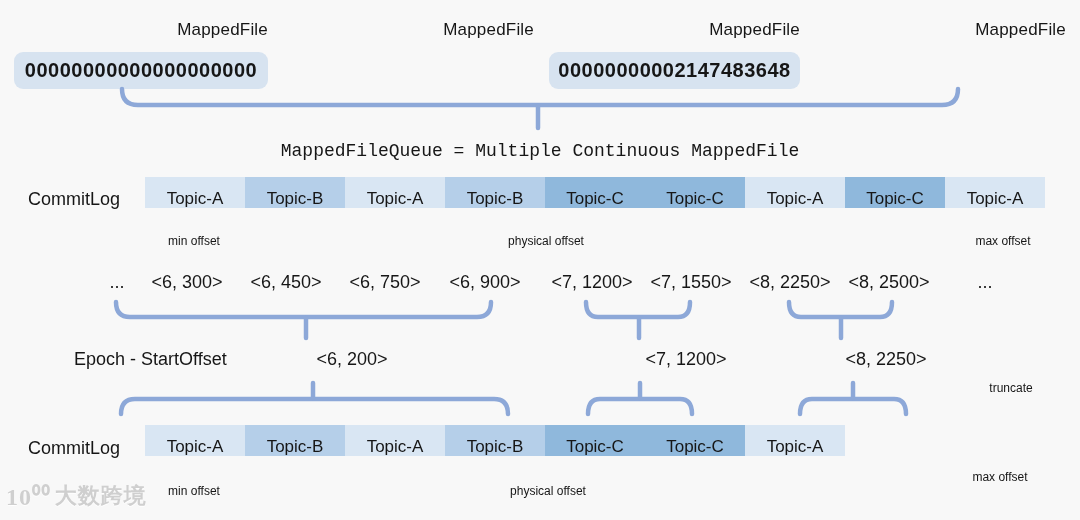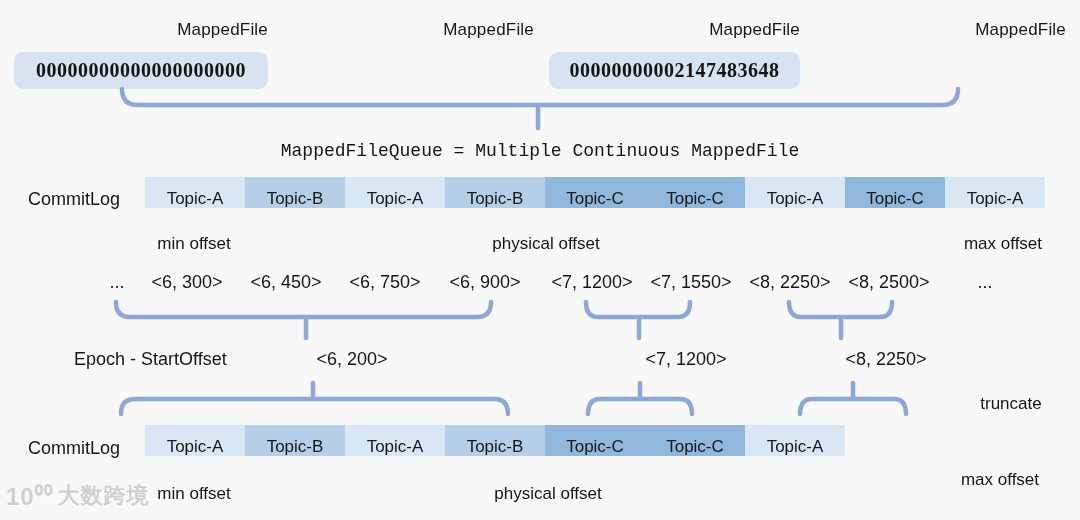--- a/index.html
+++ b/index.html
@@ -18,60 +18,61 @@
   .mf-label{
     position:absolute;top:20px;height:24px;
     text-align:right;font-size:17px;font-weight:400;
     letter-spacing:.2px;
   }
   .mf-box{
     position:absolute;top:52px;height:37px;
     background:var(--box-fill,#d7e3f0);
     border-radius:9px;
     display:flex;align-items:center;justify-content:center;
-    font-size:20px;font-weight:700;letter-spacing:.5px;font-family:Liberation Serif, serif;
+    font-size:20px;font-weight:700;letter-spacing:.5px;
   }
   .caption{
     position:absolute;top:141px;left:0;width:1080px;
     text-align:center;font-size:18px;font-family:Liberation Mono, monospace;
   }
   .cl-label{
     position:absolute;left:28px;font-size:18px;
   }
   .cl-row{
     position:absolute;left:145px;height:43px;
     display:flex;
   }
   .cell{
     width:100px;height:31px;line-height:43px;
     text-align:center;font-size:17px;flex:0 0 auto;
   }
   .cell.light {background:var(--cell-light,#d9e6f3);}
   .cell.medium{background:var(--cell-medium,#b5cfe9);}
   .cell.dark  {background:var(--cell-dark,#8fb8dc);}
   .lbl{
-    position:absolute;font-size:17px;white-space:nowrap;
+    position:absolute;font-size:12px;white-space:nowrap;
   }
   .tuple{
     position:absolute;top:272px;font-size:18px;
   }
   .epoch{
     position:absolute;top:349px;font-size:18px;margin-left:46px;
   }
   .brace-svg{position:absolute;left:0;top:0;pointer-events:none;}
   .brace-svg path{
     fill:none;stroke:var(--brace,#8da8d8);
     stroke-width:4.5;stroke-linecap:round;stroke-linejoin:round;
   }
   .watermark{
     position:absolute;left:6px;top:479px;
     color:var(--watermark,#cfcfcf);
     font-size:22px;font-weight:700;letter-spacing:1px;
     display:flex;align-items:center;gap:4px;
     text-shadow:0 1px 1px #ffffff;
+    font-family:Liberation Serif, serif;
   }
   .watermark .logo{font-size:24px;font-weight:700;}
 </style>
 </head>
 <body>
 
 <div class="stage">
 
   <div class="mf-label" style="left:14px;width:254px">MappedFile</div>
   <div class="mf-label" style="left:283px;width:251px">MappedFile</div>
@@ -133,21 +134,21 @@
   <span class="tuple ctr" style="left:691px">&lt;7, 1550&gt;</span>
   <span class="tuple ctr" style="left:790px">&lt;8, 2250&gt;</span>
   <span class="tuple ctr" style="left:889px">&lt;8, 2500&gt;</span>
   <span class="tuple ctr" style="left:985px">...</span>
 
   <div class="epoch" style="left:28px">Epoch - StartOffset</div>
   <span class="epoch ctr" style="left:306px">&lt;6, 200&gt;</span>
   <span class="epoch ctr" style="left:640px">&lt;7, 1200&gt;</span>
   <span class="epoch ctr" style="left:840px">&lt;8, 2250&gt;</span>
 
-  <div class="lbl ctr" style="top:394px;left:1011px">truncate</div>
+  <div class="lbl ctr" style="top:381px;left:1011px">truncate</div>
 
   <div class="cl-label" style="top:438px">CommitLog</div>
   <div class="cl-row" style="top:425px">
     <span class="cell light">Topic-A</span>
     <span class="cell medium">Topic-B</span>
     <span class="cell light">Topic-A</span>
     <span class="cell medium">Topic-B</span>
     <span class="cell dark">Topic-C</span>
     <span class="cell dark">Topic-C</span>
     <span class="cell light">Topic-A</span>

